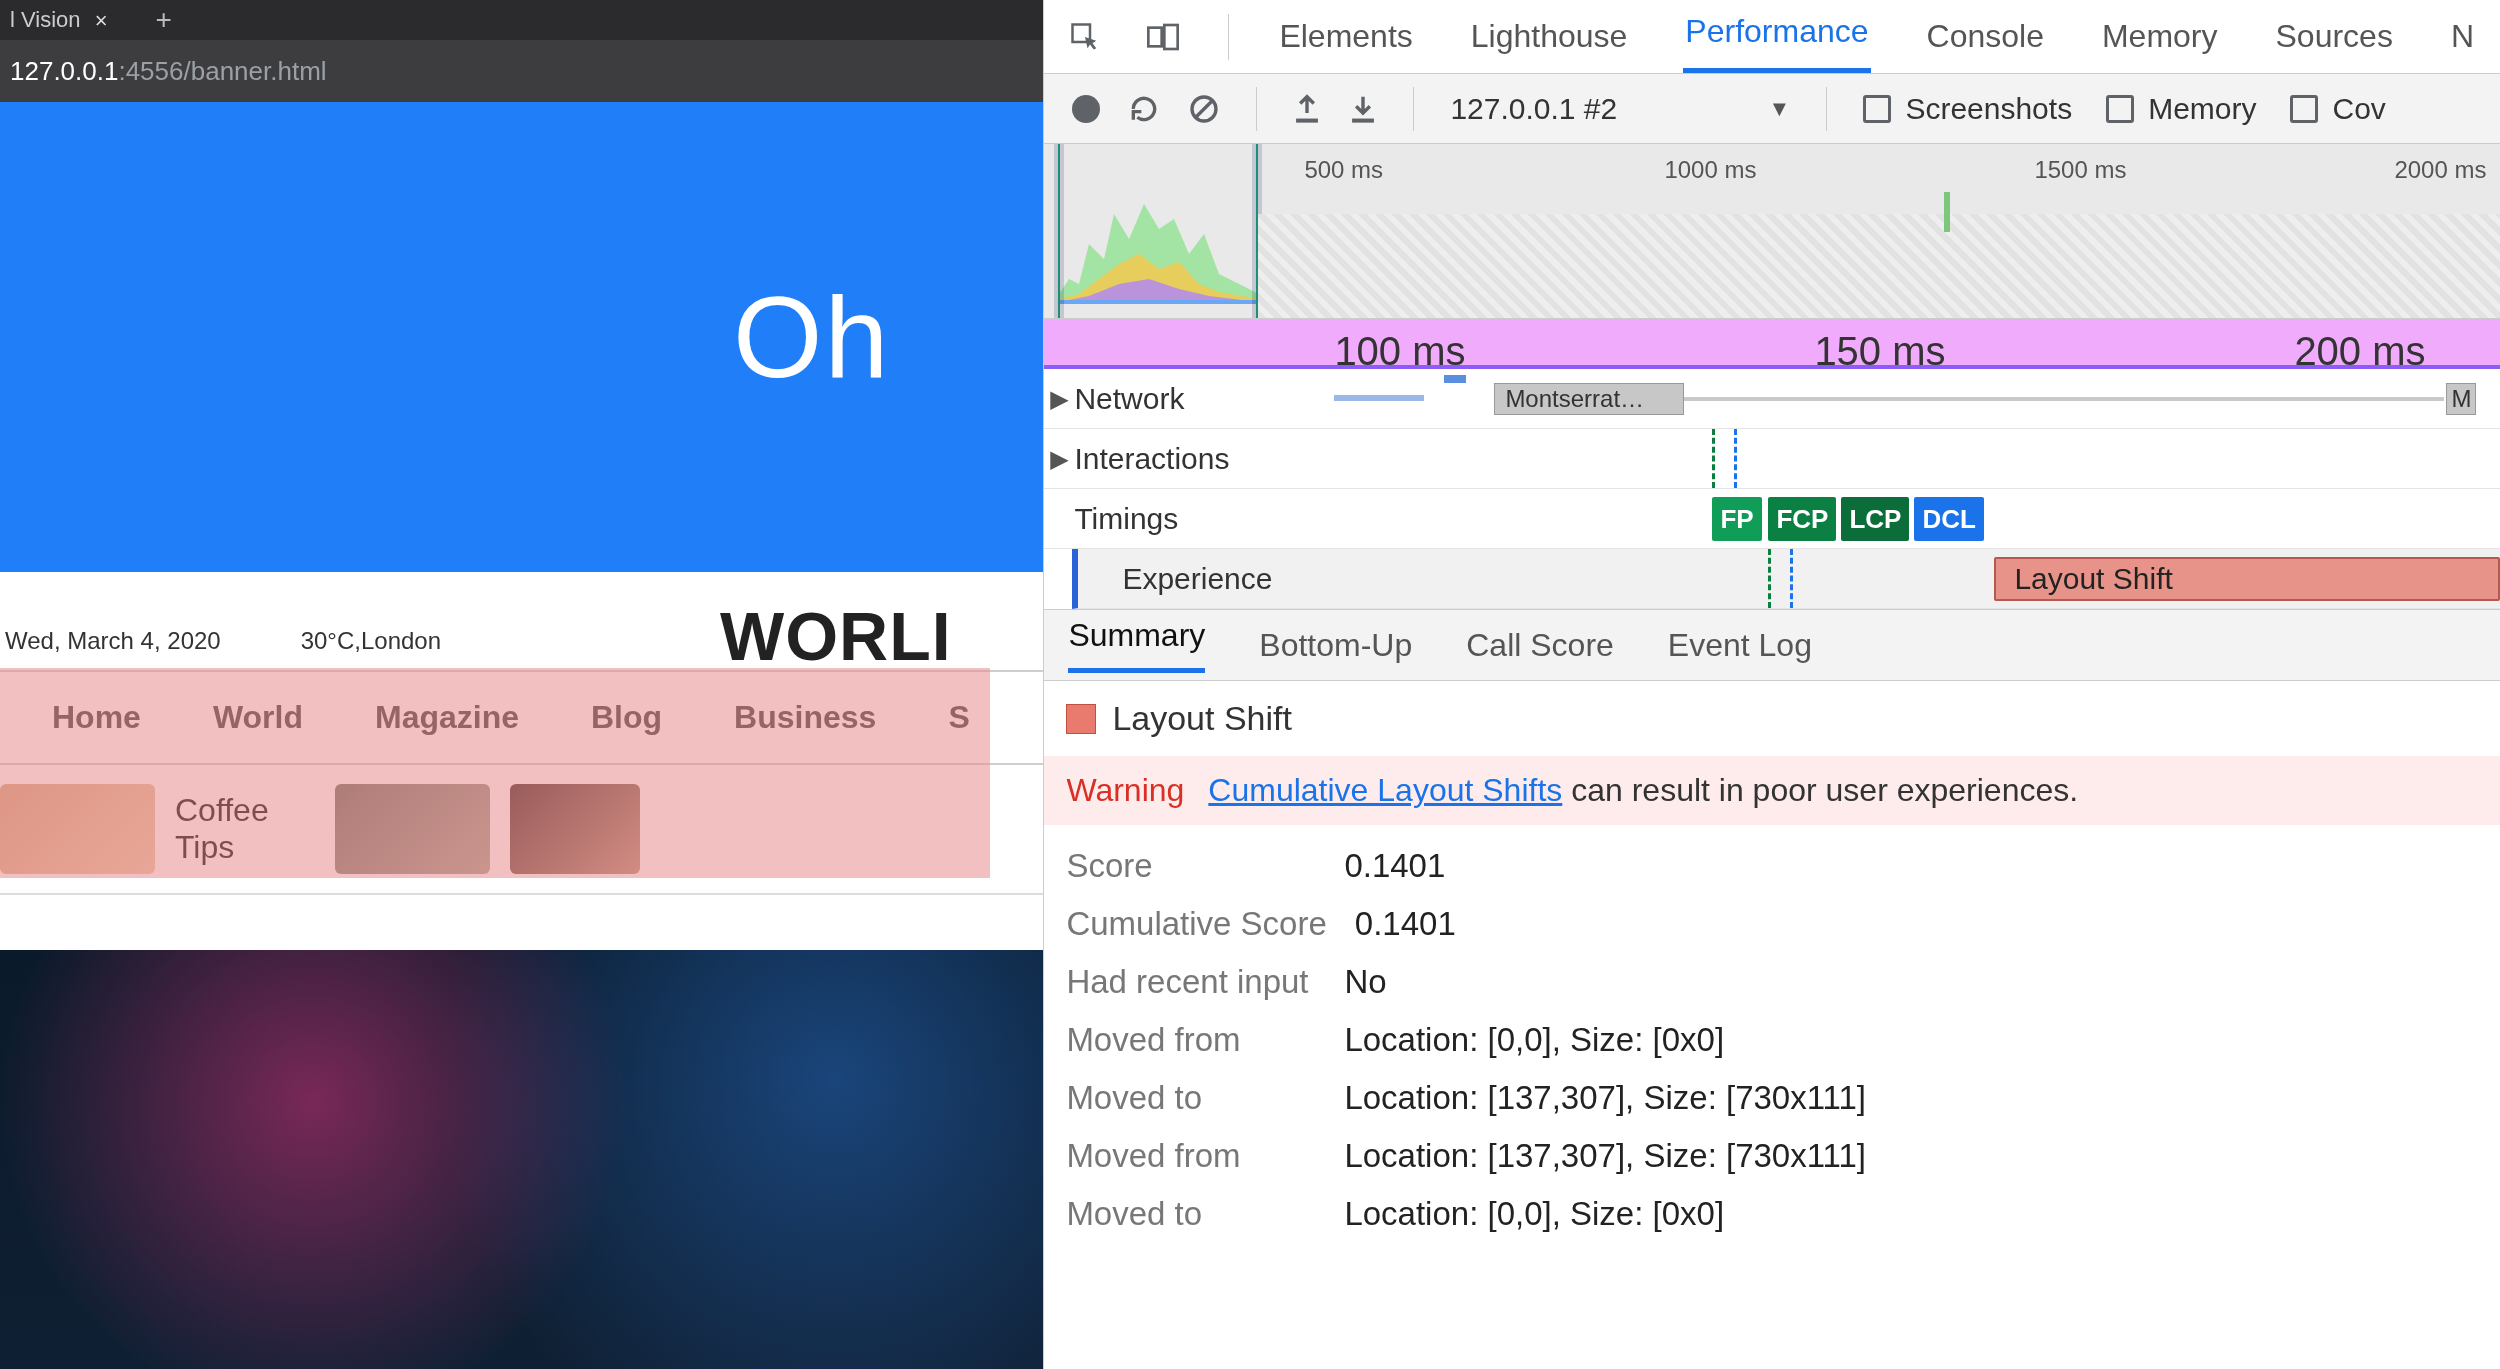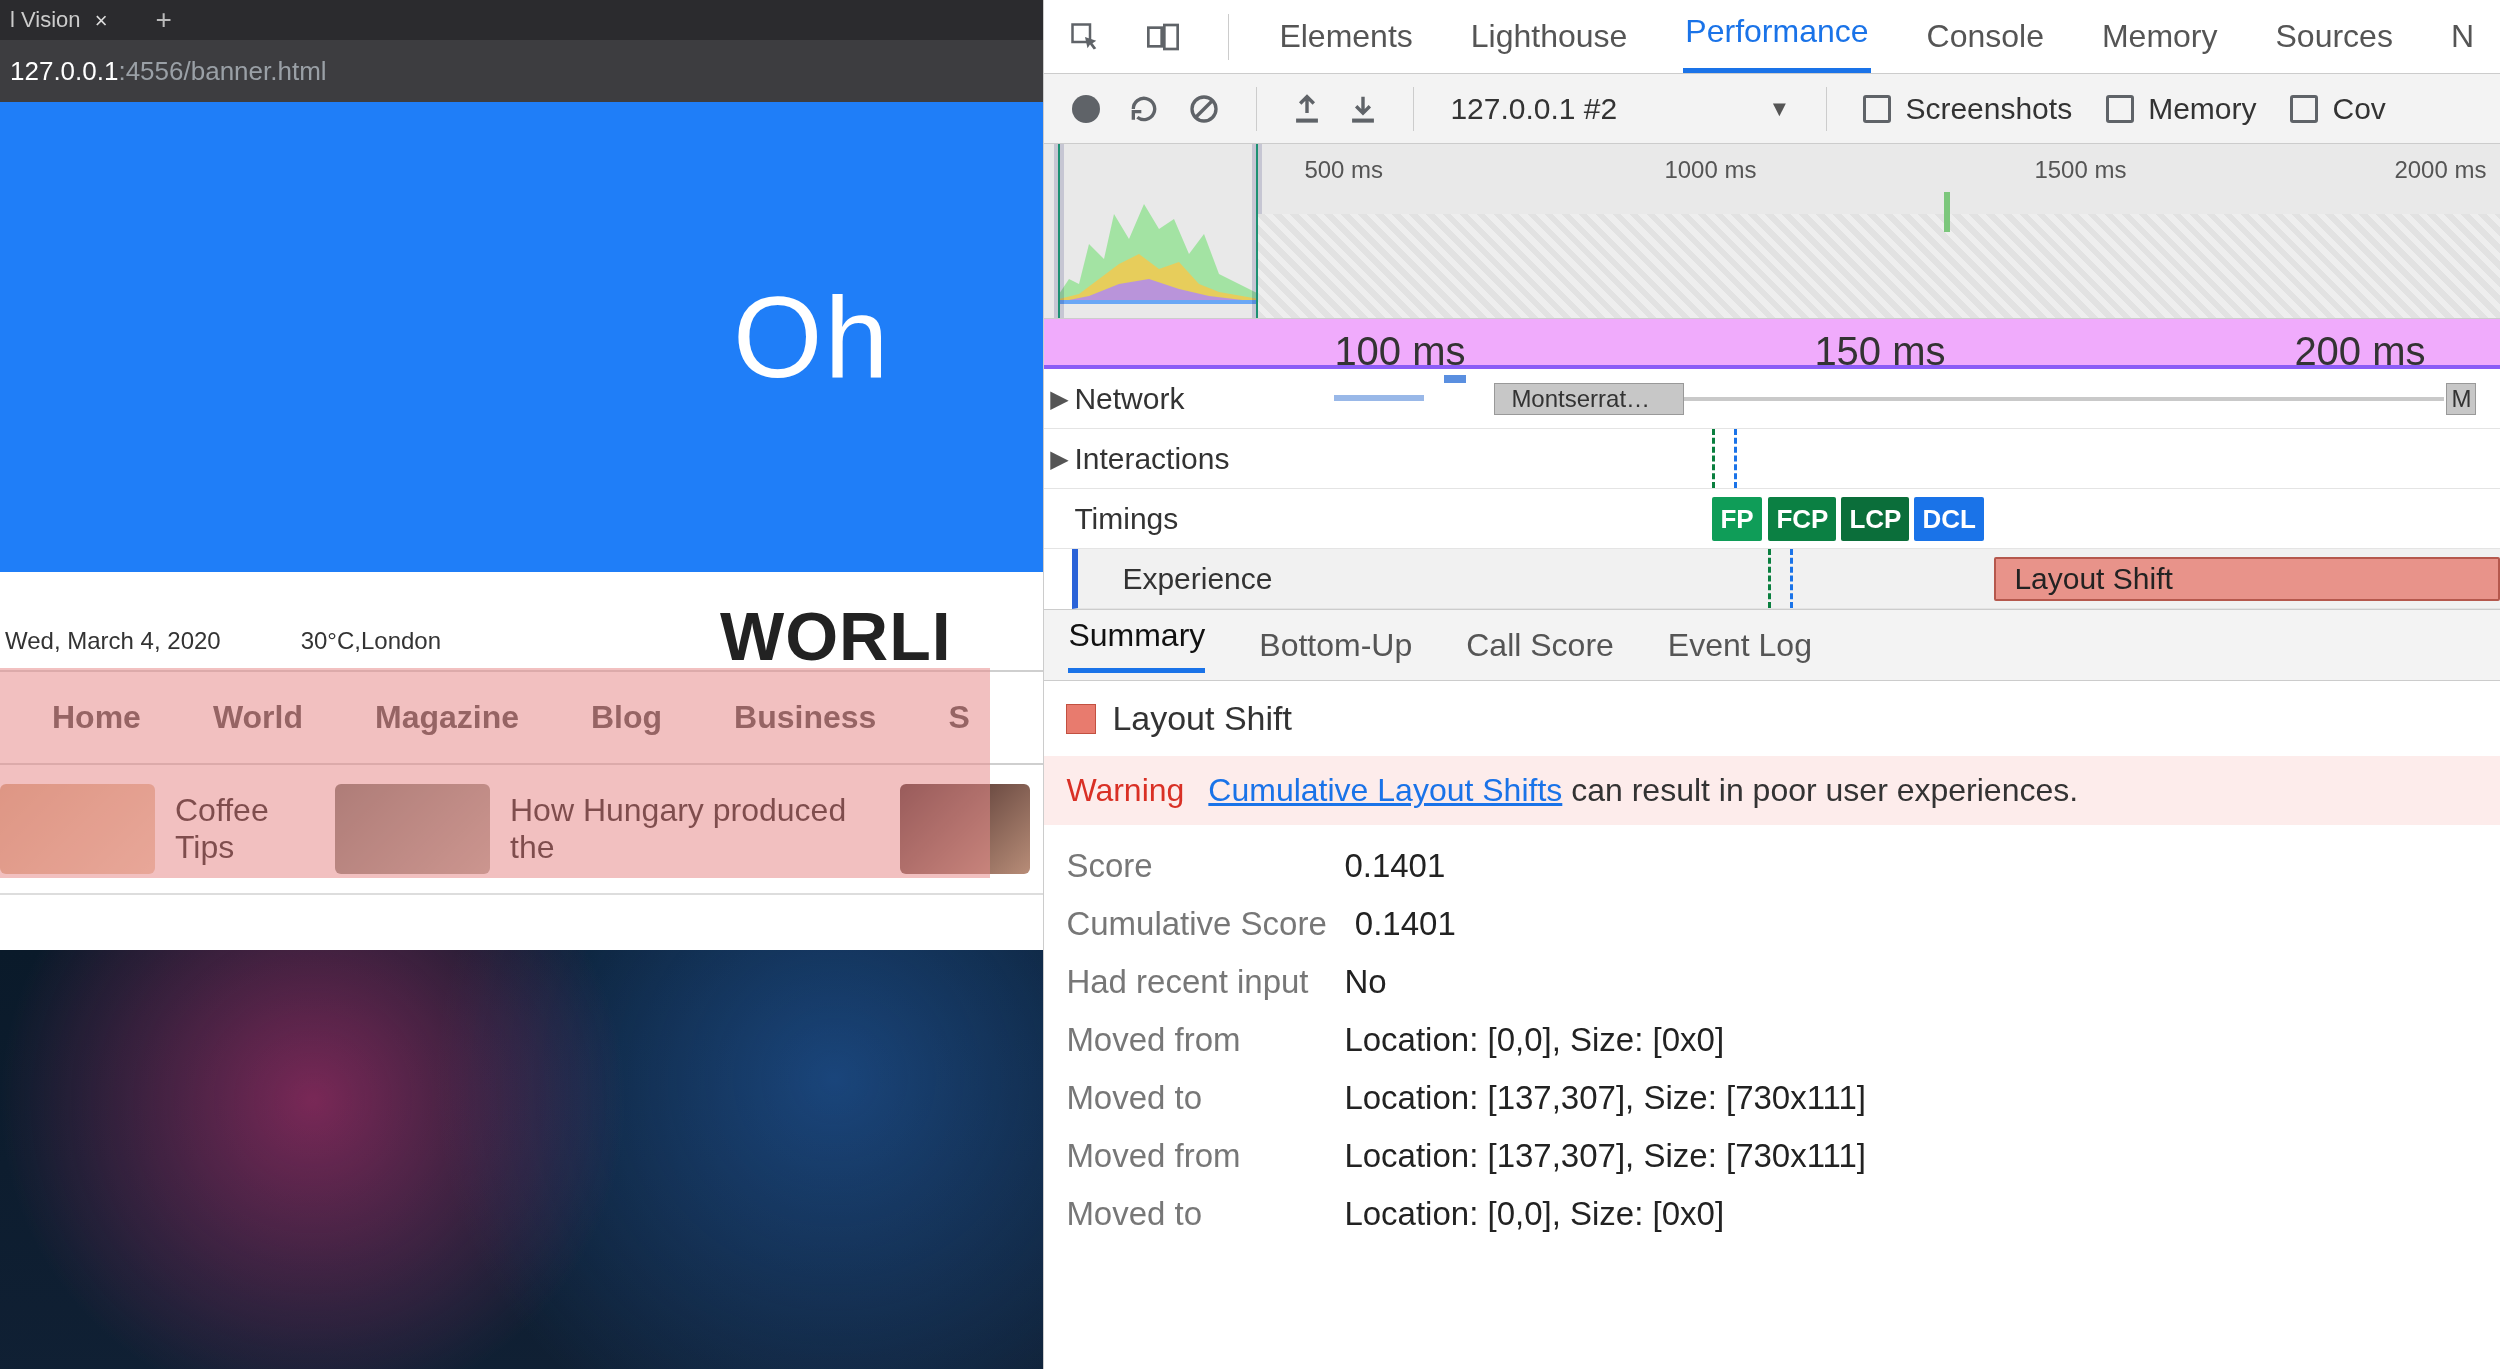--- a/index.html
+++ b/index.html
@@ -56,21 +56,21 @@
   
   .flame-ruler { height:50px; border-bottom:4px solid #8b5cf6; background:#f0abfc; position:relative; font-size:40px; color:#333;}
   .fr-tick { position:absolute; top:10px;}
   
   .track { height:60px; border-bottom:1px solid #e4e4e4; display:flex; align-items:center; font-size:30px; color:#333;}
   .track .disclose { width:30px; text-align:center; font-size:24px; color:#555; }
   .track .tname { width:260px; }
   .track .lane { flex:1; height:100%; position:relative; }
   .track.sel { background:#f1f1f1; border-left:6px solid #2a62d8;margin-left:28px;}
   .chip { position:absolute; top:8px; height:44px; display:flex; align-items:center; justify-content:center; font-size:26px; font-weight:600; color:#fff; border-radius:2px; padding:0 8px;}
-  .net-block{position:absolute;top:14px;height:32px;background:#c7c7c7;border:1px solid #999;font-size:24px;color:#333;display:flex;align-items:center;padding:0 16px;}
+  .net-block{position:absolute;top:14px;height:32px;background:#c7c7c7;border:1px solid #999;font-size:24px;color:#333;display:flex;align-items:center;padding:0 10px;}
   .dashline{position:absolute;top:0;bottom:0;border-left:3px dashed #0a7f3f;}
   
   .sum-tabs { height:72px; border-top:1px solid #ccc; border-bottom:1px solid #ccc; background:#f3f3f3; display:flex; align-items:center; gap:54px; padding:0 24px; font-size:32px; color:#555;}
   .sum-tab.active{ color:#111; border-bottom:5px solid #1a73e8; padding-bottom:14px;}
   
   .summary { padding:18px 22px; font-size:32px; color:#333; }
   .sum-title { display:flex; align-items:center; gap:16px; font-size:34px; margin-bottom:18px;}
   .swatch { width:30px; height:30px; background:#e87b6e; border:1px solid #c25040;}
   .warnbar { background:#fdeceb; padding:16px 0; margin:0 -22px 22px; padding-left:22px; display:flex; gap:24px; align-items:baseline; font-size:32px;}
   .warnbar .w { color:#d93025; font-weight:500;}
@@ -112,21 +112,20 @@
       <span>World</span>
       <span>Magazine</span>
       <span>Blog</span>
       <span>Business</span>
       <span>S</span>
     </div>
   <div class="articles">
     <div class="thumb"></div>
     <div class="atitle" style="width:140px">Coffee Tips</div>
     <div class="thumb thumb2"></div>
-    <div class="atitle" style="width:370px">How Hungary produced the</div>
     <div class="thumb thumb3" style="width:130px"></div>
   </div>
   <div class="hero"></div>
 </div>
 
 <div class="devtools">
   <div class="dt-tabs">
     <span class="icon-btn">
       <svg width="30" height="30" viewBox="0 0 24 24">
           <rect x="2" y="2" width="14" height="14" fill="none" stroke="#5f6368" stroke-width="2"></rect>

